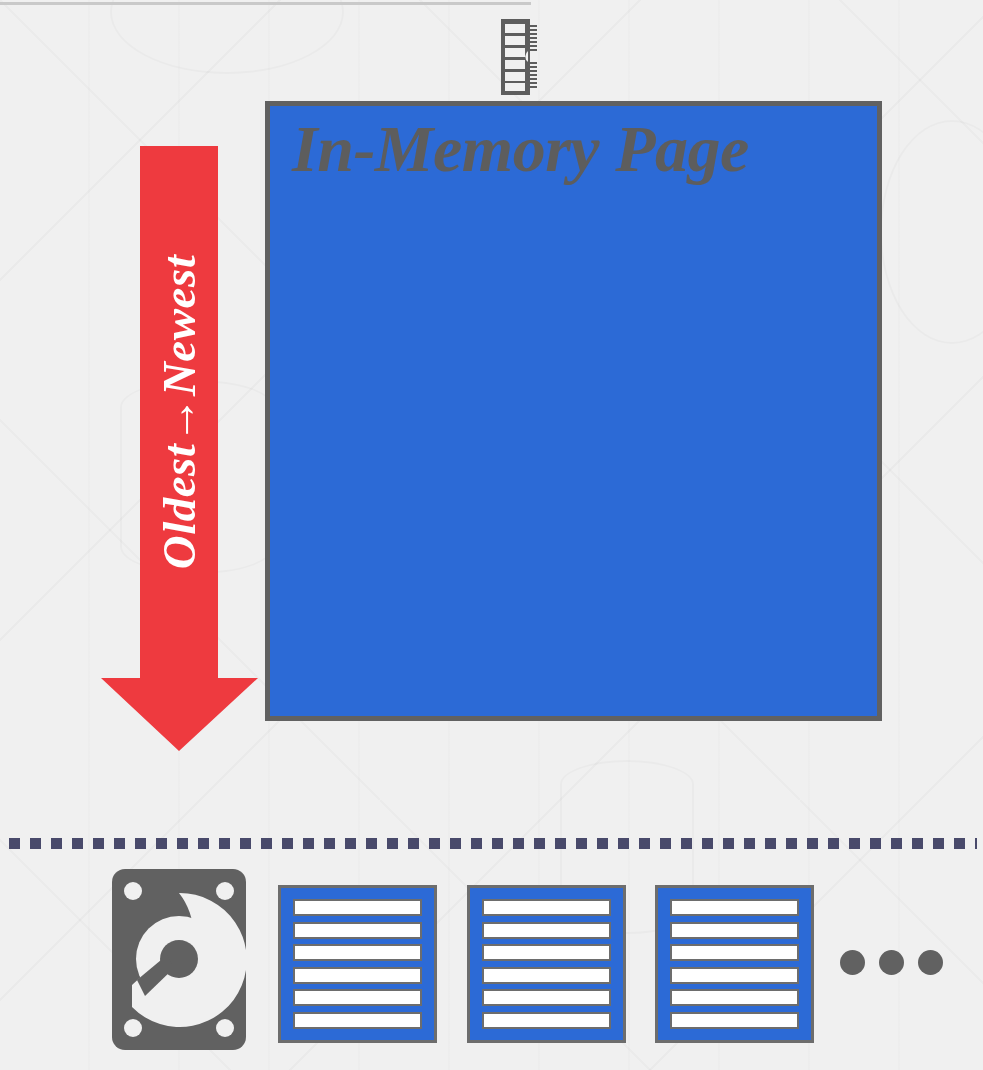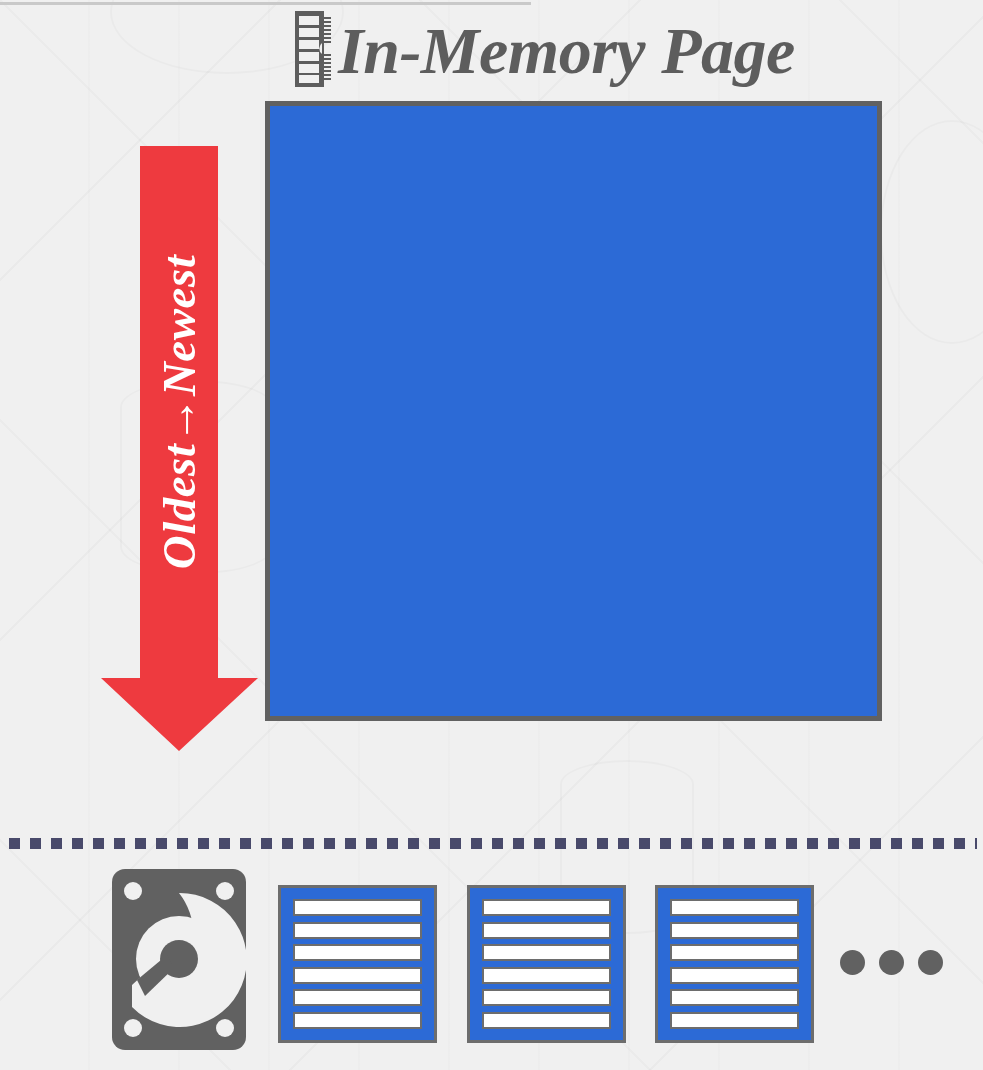--- a/index.html
+++ b/index.html
@@ -64,25 +64,26 @@
     width: 531px;
     height: 3px;
     background: #c9c9c9;
     z-index: 1;
   }
 
   
   .title-row {
     position: absolute;
     left: 292px;
-    top: 8px;
+    top: 16px;
     display: flex;
     align-items: center;
-    gap: 2px;
+    gap: 14px;
     z-index: 5;
+    flex-direction: column;
   }
   .ram-icon { display: block; }
   .title-text {
     font-family: "Liberation Serif", "DejaVu Serif", serif;
     font-size: 66px;
     font-weight: bold;
     font-style: italic;
     color: #5d5d5d;
     line-height: 1;
     white-space: nowrap;

